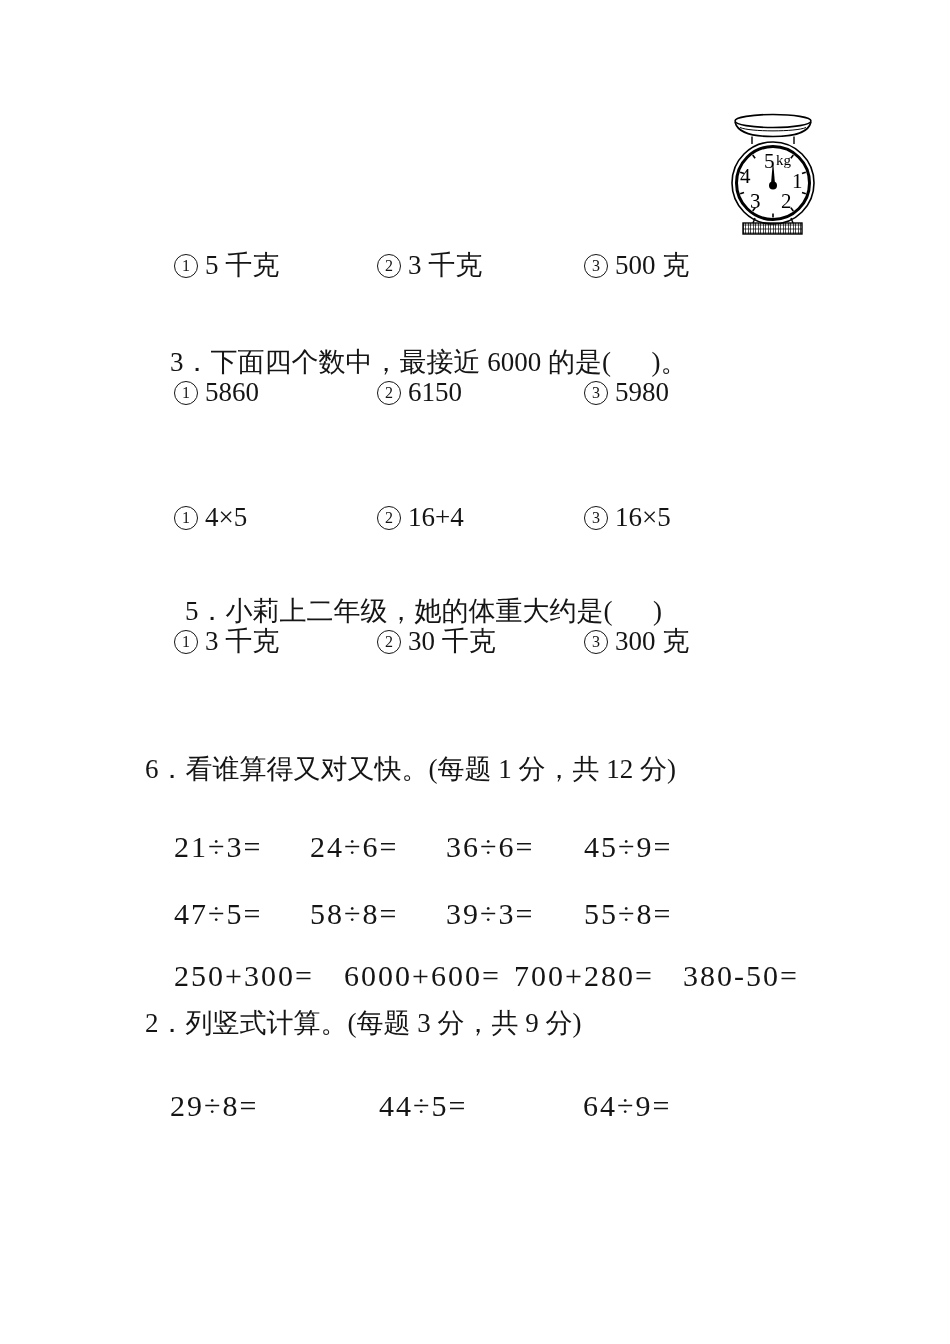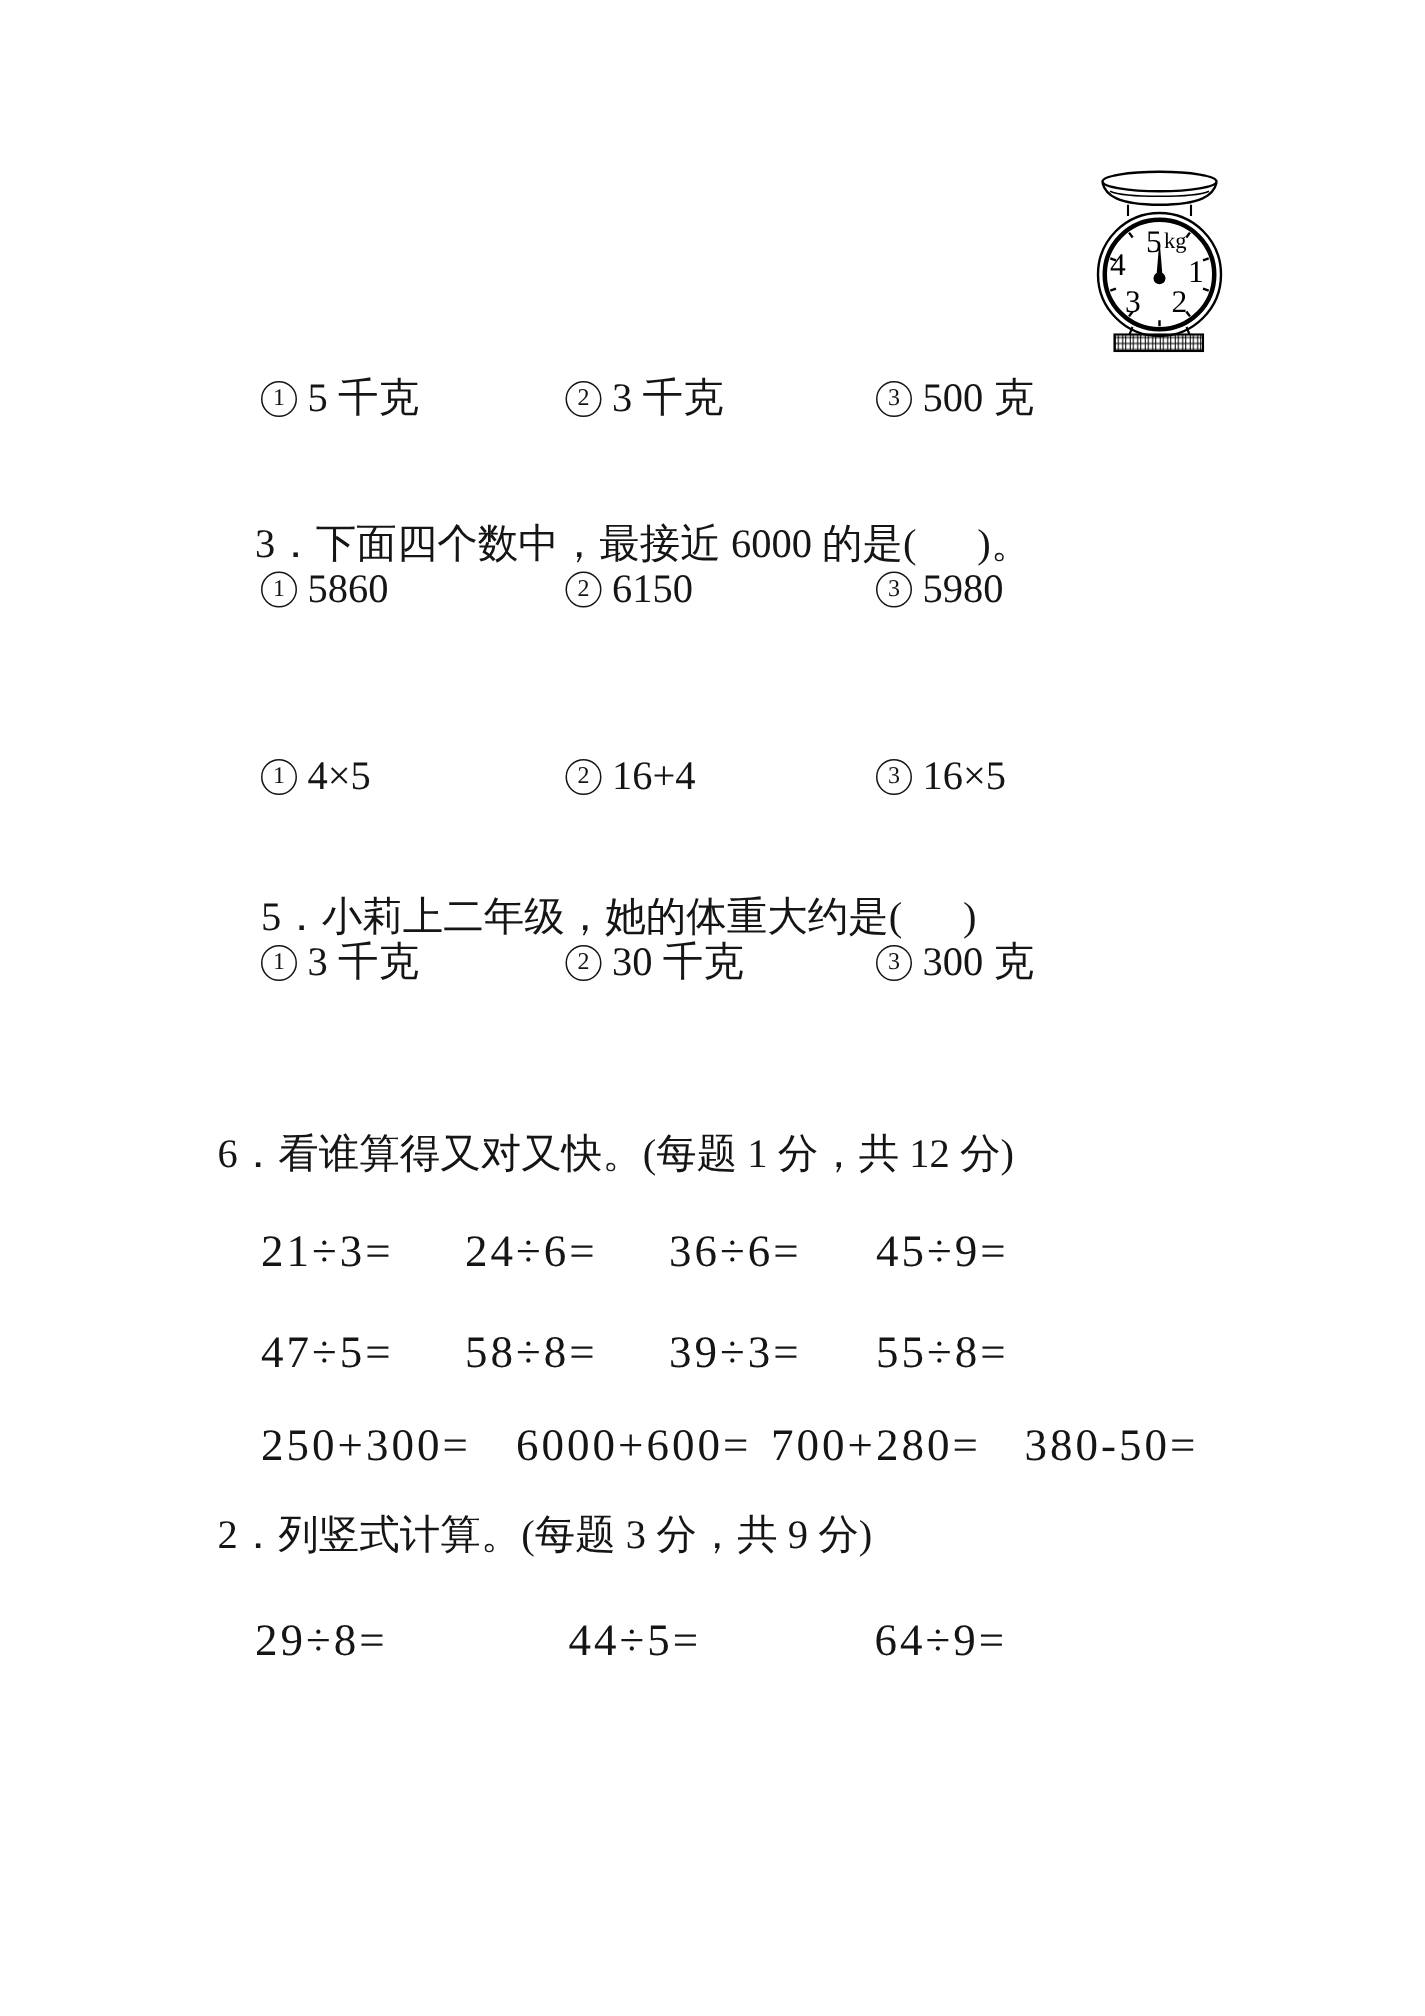--- a/index.html
+++ b/index.html
@@ -6,21 +6,21 @@
   .page{
     position:relative;
     width:950px;height:1344px;
     background:#ffffff;
     color:#151515;
     font-family:"Liberation Serif","DejaVu Serif",serif;
     overflow:hidden;
   }
   .abs{position:absolute;}
   .cn{font-size:27px;line-height:1.15;white-space:pre;}
-  .eq{font-size:30px;letter-spacing:2px;white-space:pre;}
+  .eq{font-size:30px;letter-spacing:2px;white-space:pre;margin-top:12px;}
   .optwrap{display:inline-flex;align-items:center;white-space:pre;}
   .circ{
     display:inline-flex;align-items:center;justify-content:center;
     width:22px;height:22px;border:1.6px solid #151515;border-radius:50%;
     font-size:16px;line-height:1;margin-right:7px;flex:0 0 auto;
     font-family:"Liberation Serif","DejaVu Serif",serif;
   }
   svg text{font-family:"Liberation Serif","DejaVu Serif",serif;fill:#000;}
 </style>
 </head>
@@ -106,21 +106,21 @@
   <span class="abs optwrap cn" style="left:174px;top:502px">
     <span class="circ">1</span><span>4×5</span>
   </span>
   <span class="abs optwrap cn" style="left:377px;top:502px">
     <span class="circ">2</span><span>16+4</span>
   </span>
   <span class="abs optwrap cn" style="left:584px;top:502px">
     <span class="circ">3</span><span>16×5</span>
   </span>
 
-  <div class="abs cn" style="left:147px;top:565px">
+  <div class="abs cn" style="left:158px;top:565px">
     <span>5．</span><span>小莉上二年级，她的体重大约是(      )</span>
   </div>
   <span class="abs optwrap cn" style="left:174px;top:626px">
     <span class="circ">1</span><span>3 千克</span>
   </span>
   <span class="abs optwrap cn" style="left:377px;top:626px">
     <span class="circ">2</span><span>30 千克</span>
   </span>
   <span class="abs optwrap cn" style="left:584px;top:626px">
     <span class="circ">3</span><span>300 克</span>

